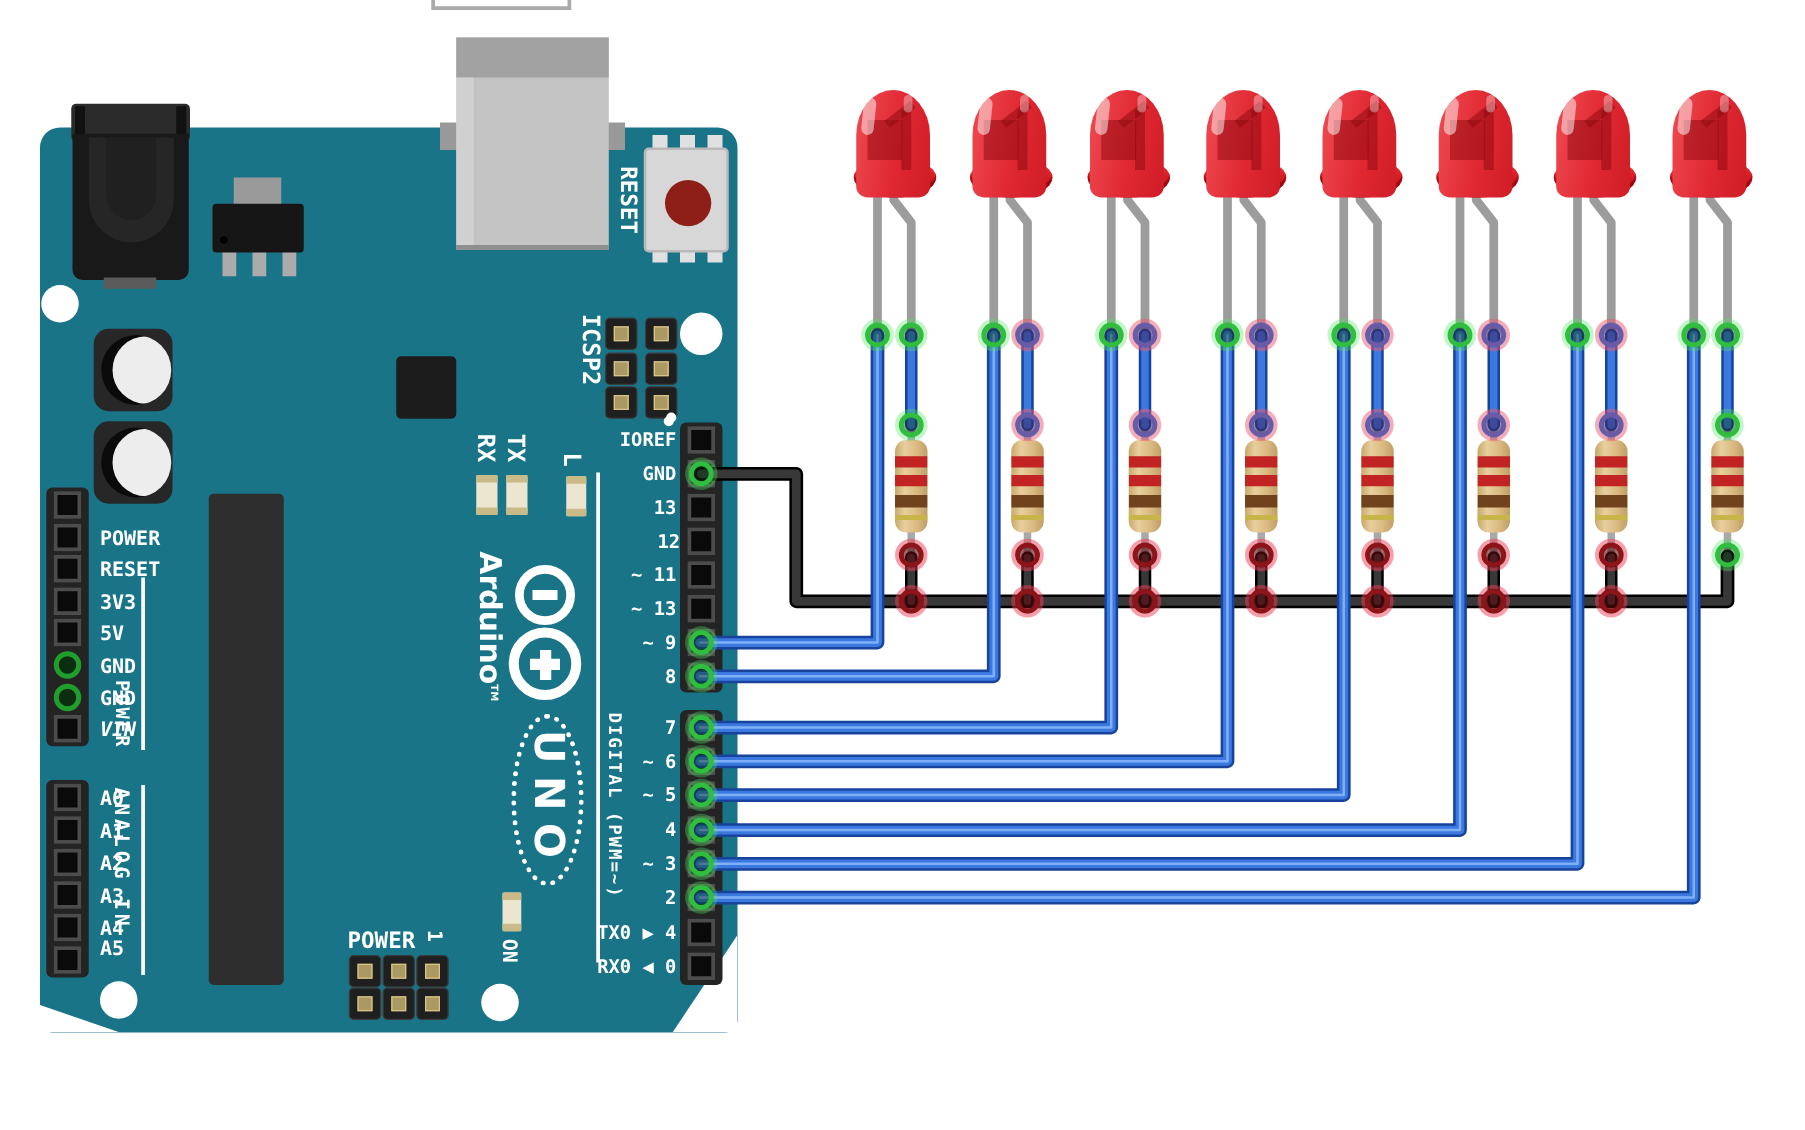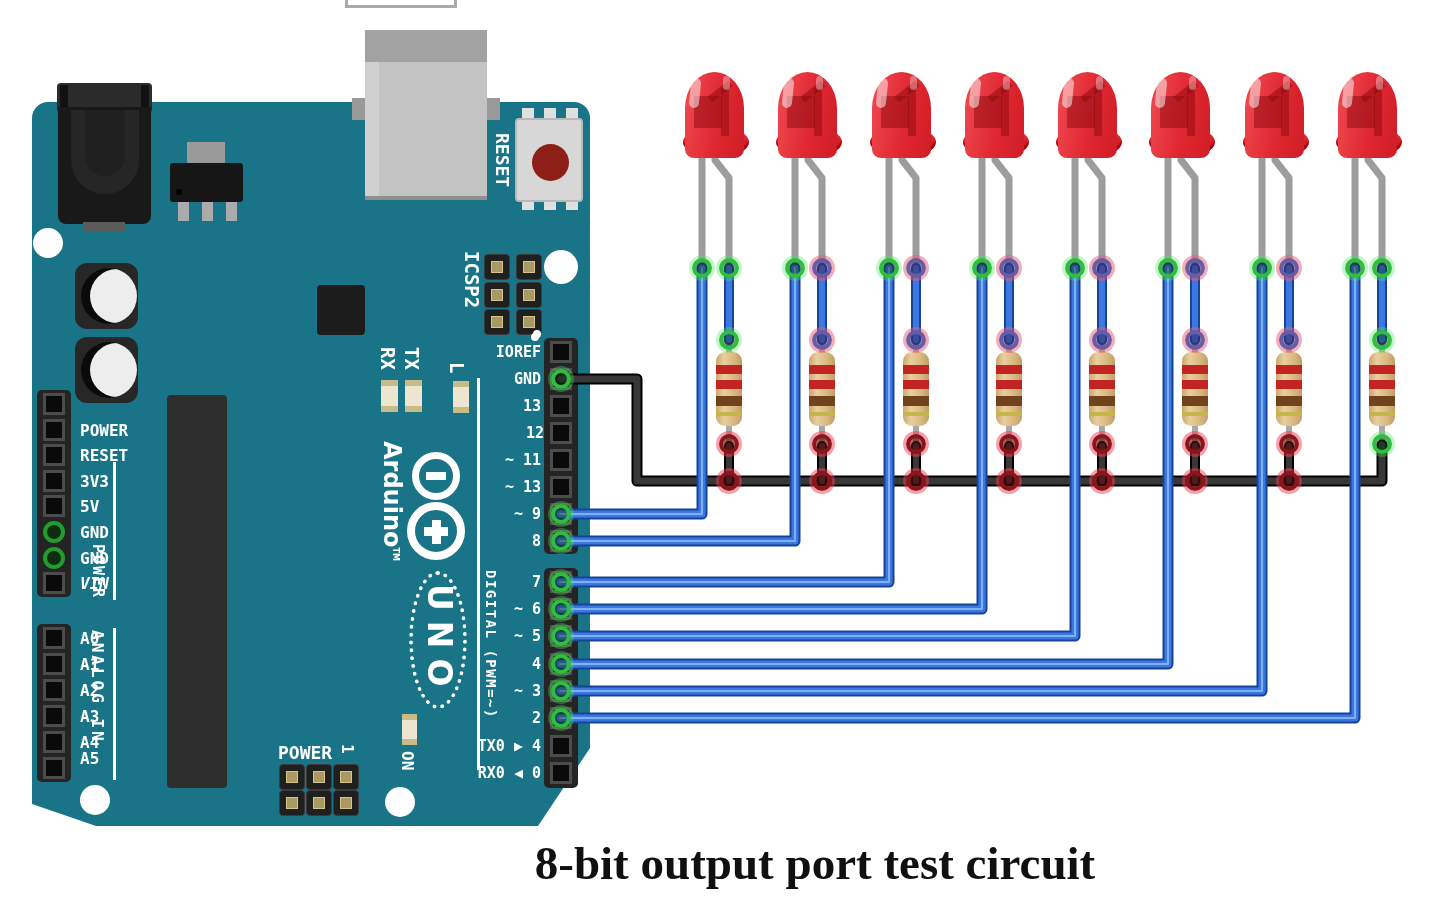--- a/index.html
+++ b/index.html
@@ -478,14 +478,13 @@
       <div class="ring purple" style="left: 1279px; top: 258px;"></div>
       <div class="ring purple" style="left: 1279px; top: 330px;"></div>
       <div class="ring red" style="left: 1279px; top: 434px;"></div>
       <div class="ring red" style="left: 1279px; top: 471px;"></div>
       <div class="ring green" style="left: 1345px; top: 258px;"></div>
       <div class="ring green" style="left: 1372px; top: 258px;"></div>
       <div class="ring green" style="left: 1372px; top: 330px;"></div>
       <div class="ring green" style="left: 1372px; top: 434px;"></div>
     </div>
 
-  <div class="title">8-bit output port test circuit</div>
 </div>
 
 </body></html>

